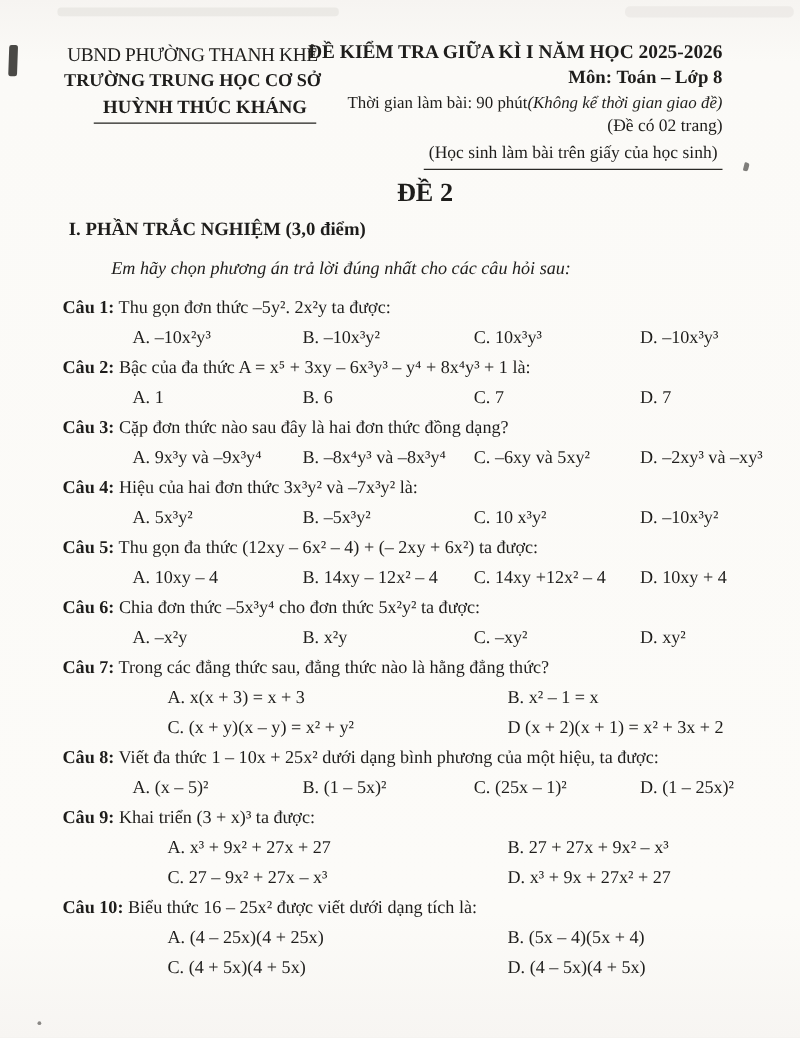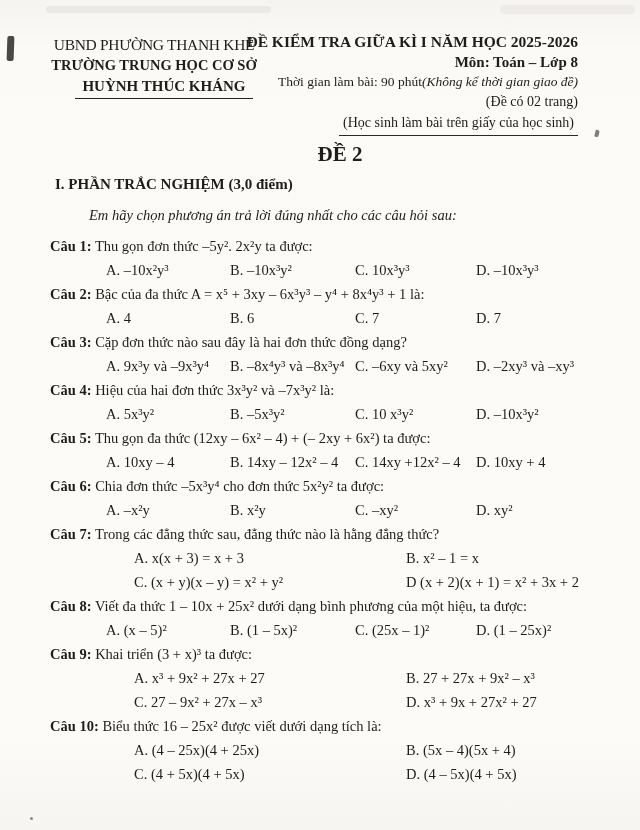--- a/index.html
+++ b/index.html
@@ -34,21 +34,21 @@
   .h-paper{font-size:14px;line-height:20px;display:inline-block;border-bottom:1.3px solid #2a2926;padding:0 4px 2px 4px;margin-top:1px;white-space:nowrap;margin-left:43px;}
   .exam-code{text-align:center;font-size:21px;font-weight:bold;margin:3px 0 0 40px;line-height:22px;}
 
   .section-title{font-size:15px;font-weight:bold;margin:9px 0 0 55px;line-height:20px;}
   .instruction{font-size:14.5px;font-style:italic;margin:11px 0 0 89px;line-height:20px;}
 
   .questions{margin-top:9px;font-size:14.5px;}
   .q-title{line-height:24px;padding-left:50px;white-space:nowrap;}
   .q-label{font-weight:bold;}
   .orow{display:flex;line-height:24px;white-space:nowrap;}
-  .row4{padding-left:106px;}
+  .row4{padding-left:106px;gap:12px;}
   .row4 .c1{min-width:124px;}
   .row4 .c2{min-width:125px;}
   .row4 .c3{min-width:121px;}
   .row2{padding-left:88px;}
   .row2 .c1{min-width:272px;margin-left:46px;}
   .opt{flex:0 0 auto;}
 </style>
 </head>
 <body>
 
@@ -87,21 +87,21 @@
         <span class="opt c1">A. –10x²y³</span>
         <span class="opt c2">B. –10x³y²</span>
         <span class="opt c3">C. 10x³y³</span>
         <span class="opt c4">D. –10x³y³</span>
       </div>
     </div>
 
     <div class="q">
       <div class="q-title"><span class="q-label">Câu 2:</span> <span>Bậc của đa thức A = x⁵ + 3xy – 6x³y³ – y⁴ + 8x⁴y³ + 1 là:</span></div>
       <div class="orow row4">
-        <span class="opt c1">A. 4</span>
+        <span class="opt c1">A. 1</span>
         <span class="opt c2">B. 6</span>
         <span class="opt c3">C. 7</span>
         <span class="opt c4">D. 7</span>
       </div>
     </div>
 
     <div class="q">
       <div class="q-title"><span class="q-label">Câu 3:</span> <span>Cặp đơn thức nào sau đây là hai đơn thức đồng dạng?</span></div>
       <div class="orow row4">
         <span class="opt c1">A. 9x³y và –9x³y⁴</span>

